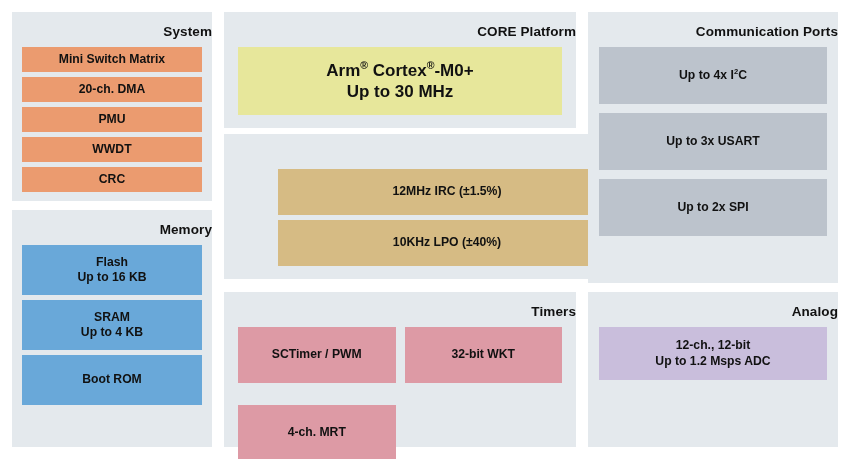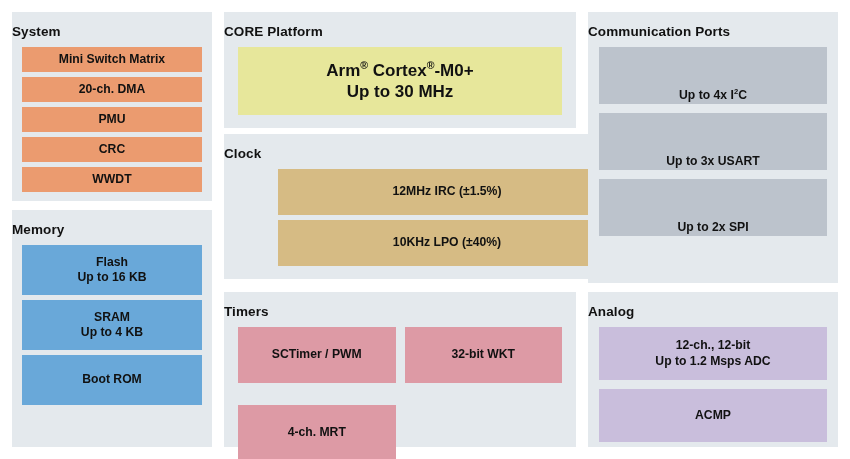--- a/index.html
+++ b/index.html
@@ -18,21 +18,21 @@
     height: 459px;
     background: #ffffff;
     overflow: hidden;
   }
   .panel {
     position: absolute;
     background: #e4e9ed;
     box-sizing: border-box;
   }
   .panel-title {
-    text-align: left;
+    text-align: right;
     font-weight: bold;
     font-size: 13.5px;
     color: #111111;
     letter-spacing: 0.1px;
     line-height: 1;
     padding-top: 13px;
     padding-bottom: 11px;
   }
   .blocks {
     position: absolute;
@@ -65,21 +65,21 @@
     line-height: 1.25;
     white-space: pre-line;
     border: 1px solid rgba(255,255,255,0.0);
   }
   
   .c-orange { background: #eb9b6f; }
   .c-blue   { background: #69a8d9; }
   .c-yellow { background: #e7e79b; }
   .c-tan    { background: #d6bb84; }
   .c-pink   { background: #dd9aa5; }
-  .c-gray   { background: #bcc3cc; justify-content: flex-end; }
+  .c-gray   { background: #bcc3cc; }
   .c-purple { background: #c9bedc; }
 
   
   #panel-system { left: 12px; top: 12px; width: 200px; height: 189px; }
   #panel-system .blocks { top: 35px; }
   #panel-system .block { height: 25px; }
 
   #panel-memory { left: 12px; top: 210px; width: 200px; height: 237px; }
   #panel-memory .blocks { top: 35px; }
   #panel-memory .block { height: 50px; }
@@ -100,21 +100,21 @@
 
   
   #panel-comm { left: 588px; top: 12px; width: 250px; height: 271px; }
   #panel-comm .blocks { top: 35px; left: 11px; right: 11px; }
   #panel-comm .block { height: 57px; }
   #panel-comm .block-col { gap: 9px; }
 
   #panel-analog { left: 588px; top: 292px; width: 250px; height: 155px; }
   #panel-analog .blocks { top: 35px; left: 11px; right: 11px; }
   #panel-analog .block { height: 53px; }
-  #panel-analog .block-col { gap: 9px; }
+  #panel-analog .block-col { gap: 19px; }
 
   .sup {
     font-size: 0.62em;
     vertical-align: super;
     line-height: 0;
   }
 </style>
 </head>
 <body>
 
@@ -127,24 +127,24 @@
         <div class="block c-orange">
           <span>Mini Switch Matrix</span>
         </div>
         <div class="block c-orange">
           <span>20-ch. DMA</span>
         </div>
         <div class="block c-orange">
           <span>PMU</span>
         </div>
         <div class="block c-orange">
+          <span>WWDT</span>
+        </div>
+        <div class="block c-orange">
           <span>CRC</span>
-        </div>
-        <div class="block c-orange">
-          <span>WWDT</span>
         </div>
       </div>
     </div>
   </div>
 
   <div class="panel" id="panel-memory">
     <div class="panel-title">Memory</div>
     <div class="blocks">
       <div class="block-col">
         <div class="block c-blue">
@@ -229,20 +229,17 @@
   </div>
 
   <div class="panel" id="panel-analog">
     <div class="panel-title">Analog</div>
     <div class="blocks">
       <div class="block-col">
         <div class="block c-purple">
           <span>12-ch., 12-bit</span>
           <span>Up to 1.2 Msps ADC</span>
         </div>
-        <div class="block c-purple">
-          <span>ACMP</span>
-        </div>
       </div>
     </div>
   </div>
 
 </div>
 
 </body></html>

